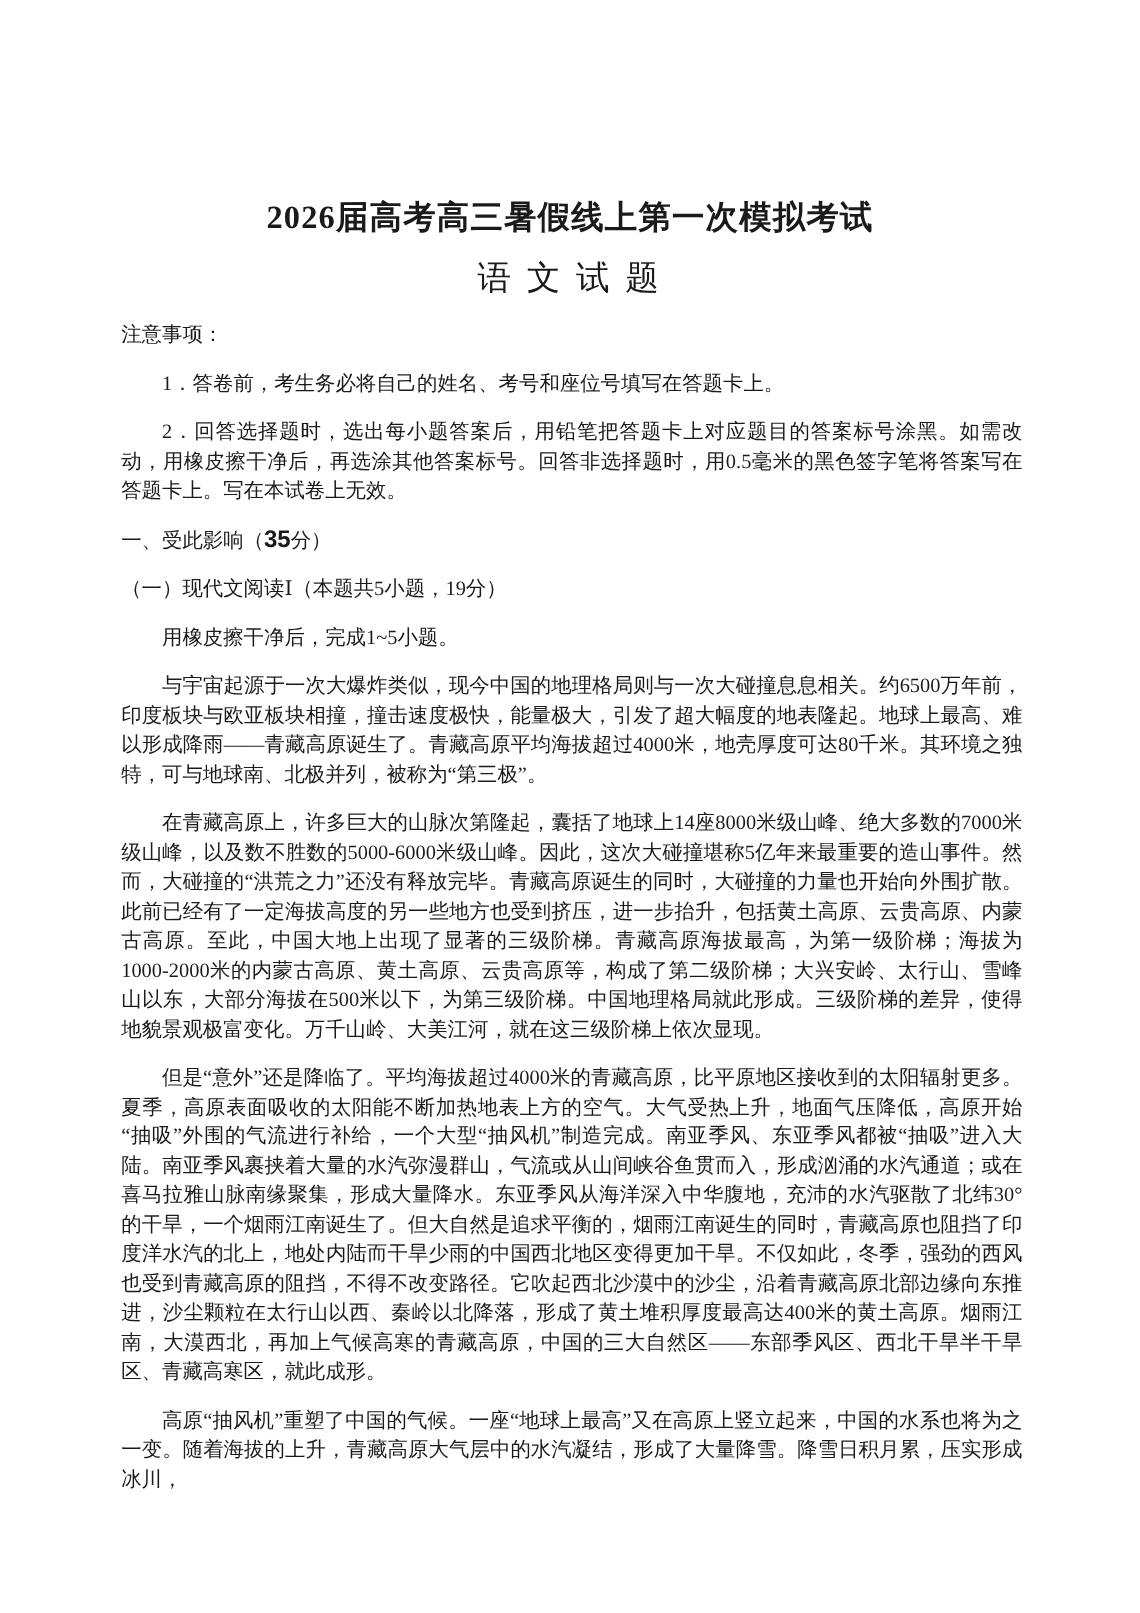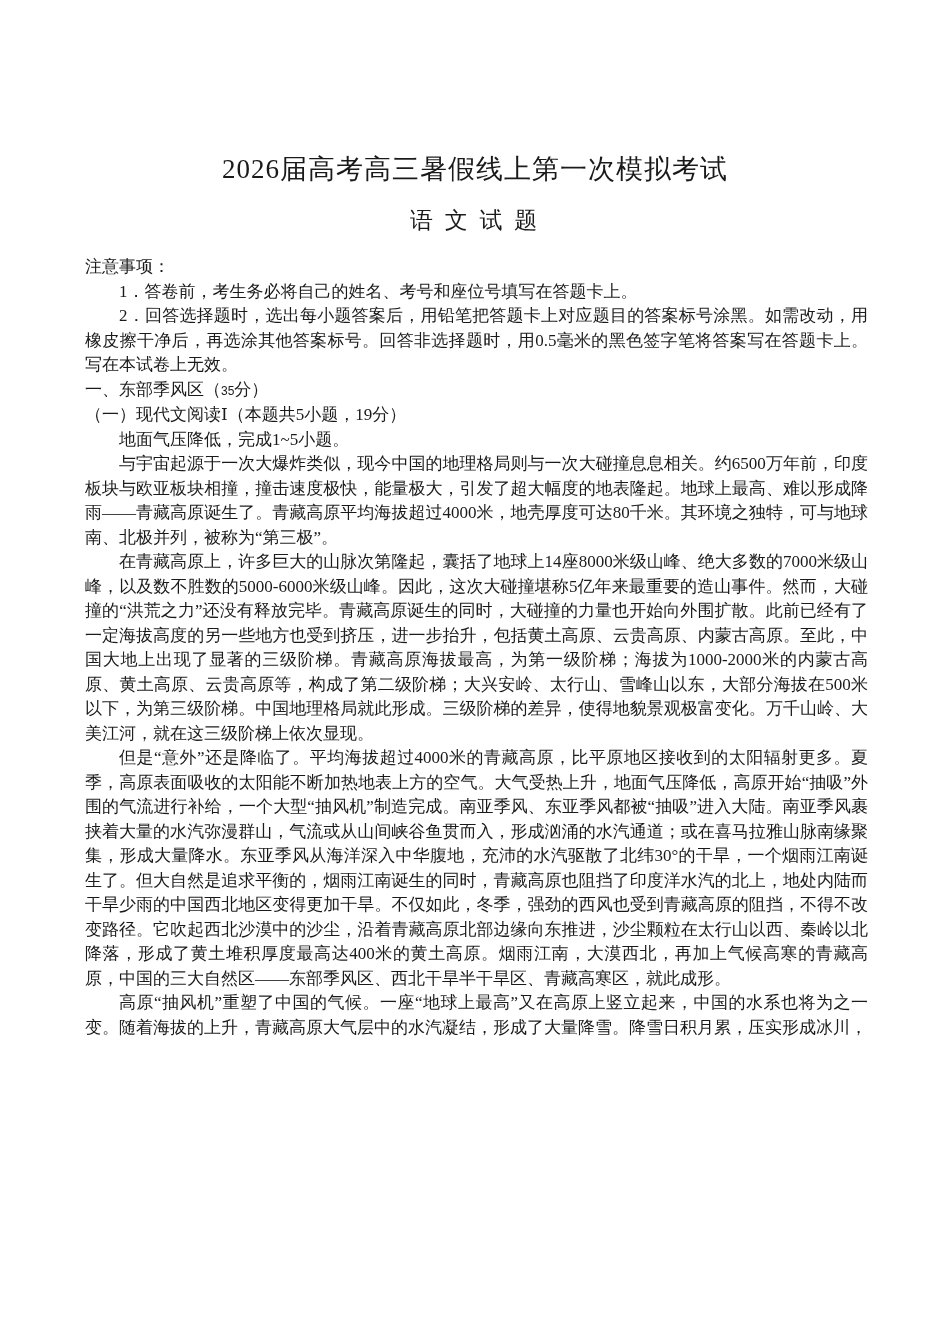--- a/index.html
+++ b/index.html
@@ -12,83 +12,83 @@
     width: 950px;
     height: 1344px;
     background: #ffffff;
     color: #1a1a1a;
     font-family: "Liberation Serif", "DejaVu Serif", serif;
     overflow: hidden;
     box-sizing: border-box;
     padding-top: 148px;
   }
   .title {
-    margin: 4px;
+    margin: 16px;
     text-align: center;
     font-size: 27px;
-    font-weight: normal;
+    font-weight: bold;
     line-height: 34px;
     letter-spacing: 1px;
     white-space: nowrap;
   }
   .subtitle {
     margin: 20px 0 0 0;
     text-align: center;
-    font-size: 23px;
+    font-size: 28px;
     font-weight: normal;
     line-height: 30px;
     letter-spacing: 3px;
     white-space: nowrap;
   }
   .body-text {
     margin: 19px 82px 0 85px;
     width: 783px;
     font-size: 17px;
     line-height: 24.5px;
     text-align: justify;
   }
   .body-text p {
-    margin: 0;
+    margin: 16px;
     padding: 0;
   }
   .indent {
     text-indent: 2em;
   }
   .no-indent {
     text-indent: 0;
   }
   .pts {
-    font-weight: normal;
+    font-weight: bold;
     font-family: "Liberation Sans", "DejaVu Sans", sans-serif;
-    font-size: 12px;
+    font-size: 20px;
   }
 </style>
 </head>
 <body>
 
 <div class="page">
 
   <h1 class="title">2026届高考高三暑假线上第一次模拟考试</h1>
 
   <h2 class="subtitle">语 文 试 题</h2>
 
   <div class="body-text">
 
     <p class="no-indent">注意事项：</p>
 
     <p class="indent">1．答卷前，考生务必将自己的姓名、考号和座位号填写在答题卡上。</p>
 
     <p class="indent">2．回答选择题时，选出每小题答案后，用铅笔把答题卡上对应题目的答案标号涂黑。如需改动，用橡皮擦干净后，再选涂其他答案标号。回答非选择题时，用0.5毫米的黑色签字笔将答案写在答题卡上。写在本试卷上无效。</p>
 
 
-    <p class="no-indent"><span>一、东部季风区（</span><span class="pts">35</span><span>分）</span></p>
+    <p class="no-indent"><span>一、受此影响（</span><span class="pts">35</span><span>分）</span></p>
 
     <p class="no-indent">（一）现代文阅读Ⅰ（本题共5小题，19分）</p>
 
-    <p class="indent">地面气压降低，完成1~5小题。</p>
+    <p class="indent">用橡皮擦干净后，完成1~5小题。</p>
 
     <p class="indent">与宇宙起源于一次大爆炸类似，现今中国的地理格局则与一次大碰撞息息相关。约6500万年前，印度板块与欧亚板块相撞，撞击速度极快，能量极大，引发了超大幅度的地表隆起。地球上最高、难以形成降雨——青藏高原诞生了。青藏高原平均海拔超过4000米，地壳厚度可达80千米。其环境之独特，可与地球南、北极并列，被称为“第三极”。</p>
 
     <p class="indent">在青藏高原上，许多巨大的山脉次第隆起，囊括了地球上14座8000米级山峰、绝大多数的7000米级山峰，以及数不胜数的5000-6000米级山峰。因此，这次大碰撞堪称5亿年来最重要的造山事件。然而，大碰撞的“洪荒之力”还没有释放完毕。青藏高原诞生的同时，大碰撞的力量也开始向外围扩散。此前已经有了一定海拔高度的另一些地方也受到挤压，进一步抬升，包括黄土高原、云贵高原、内蒙古高原。至此，中国大地上出现了显著的三级阶梯。青藏高原海拔最高，为第一级阶梯；海拔为1000-2000米的内蒙古高原、黄土高原、云贵高原等，构成了第二级阶梯；大兴安岭、太行山、雪峰山以东，大部分海拔在500米以下，为第三级阶梯。中国地理格局就此形成。三级阶梯的差异，使得地貌景观极富变化。万千山岭、大美江河，就在这三级阶梯上依次显现。</p>
 
 
     <p class="indent">但是“意外”还是降临了。平均海拔超过4000米的青藏高原，比平原地区接收到的太阳辐射更多。夏季，高原表面吸收的太阳能不断加热地表上方的空气。大气受热上升，地面气压降低，高原开始“抽吸”外围的气流进行补给，一个大型“抽风机”制造完成。南亚季风、东亚季风都被“抽吸”进入大陆。南亚季风裹挟着大量的水汽弥漫群山，气流或从山间峡谷鱼贯而入，形成汹涌的水汽通道；或在喜马拉雅山脉南缘聚集，形成大量降水。东亚季风从海洋深入中华腹地，充沛的水汽驱散了北纬30°的干旱，一个烟雨江南诞生了。但大自然是追求平衡的，烟雨江南诞生的同时，青藏高原也阻挡了印度洋水汽的北上，地处内陆而干旱少雨的中国西北地区变得更加干旱。不仅如此，冬季，强劲的西风也受到青藏高原的阻挡，不得不改变路径。它吹起西北沙漠中的沙尘，沿着青藏高原北部边缘向东推进，沙尘颗粒在太行山以西、秦岭以北降落，形成了黄土堆积厚度最高达400米的黄土高原。烟雨江南，大漠西北，再加上气候高寒的青藏高原，中国的三大自然区——东部季风区、西北干旱半干旱区、青藏高寒区，就此成形。</p>
 
     <p class="indent">高原“抽风机”重塑了中国的气候。一座“地球上最高”又在高原上竖立起来，中国的水系也将为之一变。随着海拔的上升，青藏高原大气层中的水汽凝结，形成了大量降雪。降雪日积月累，压实形成冰川，</p>
 

